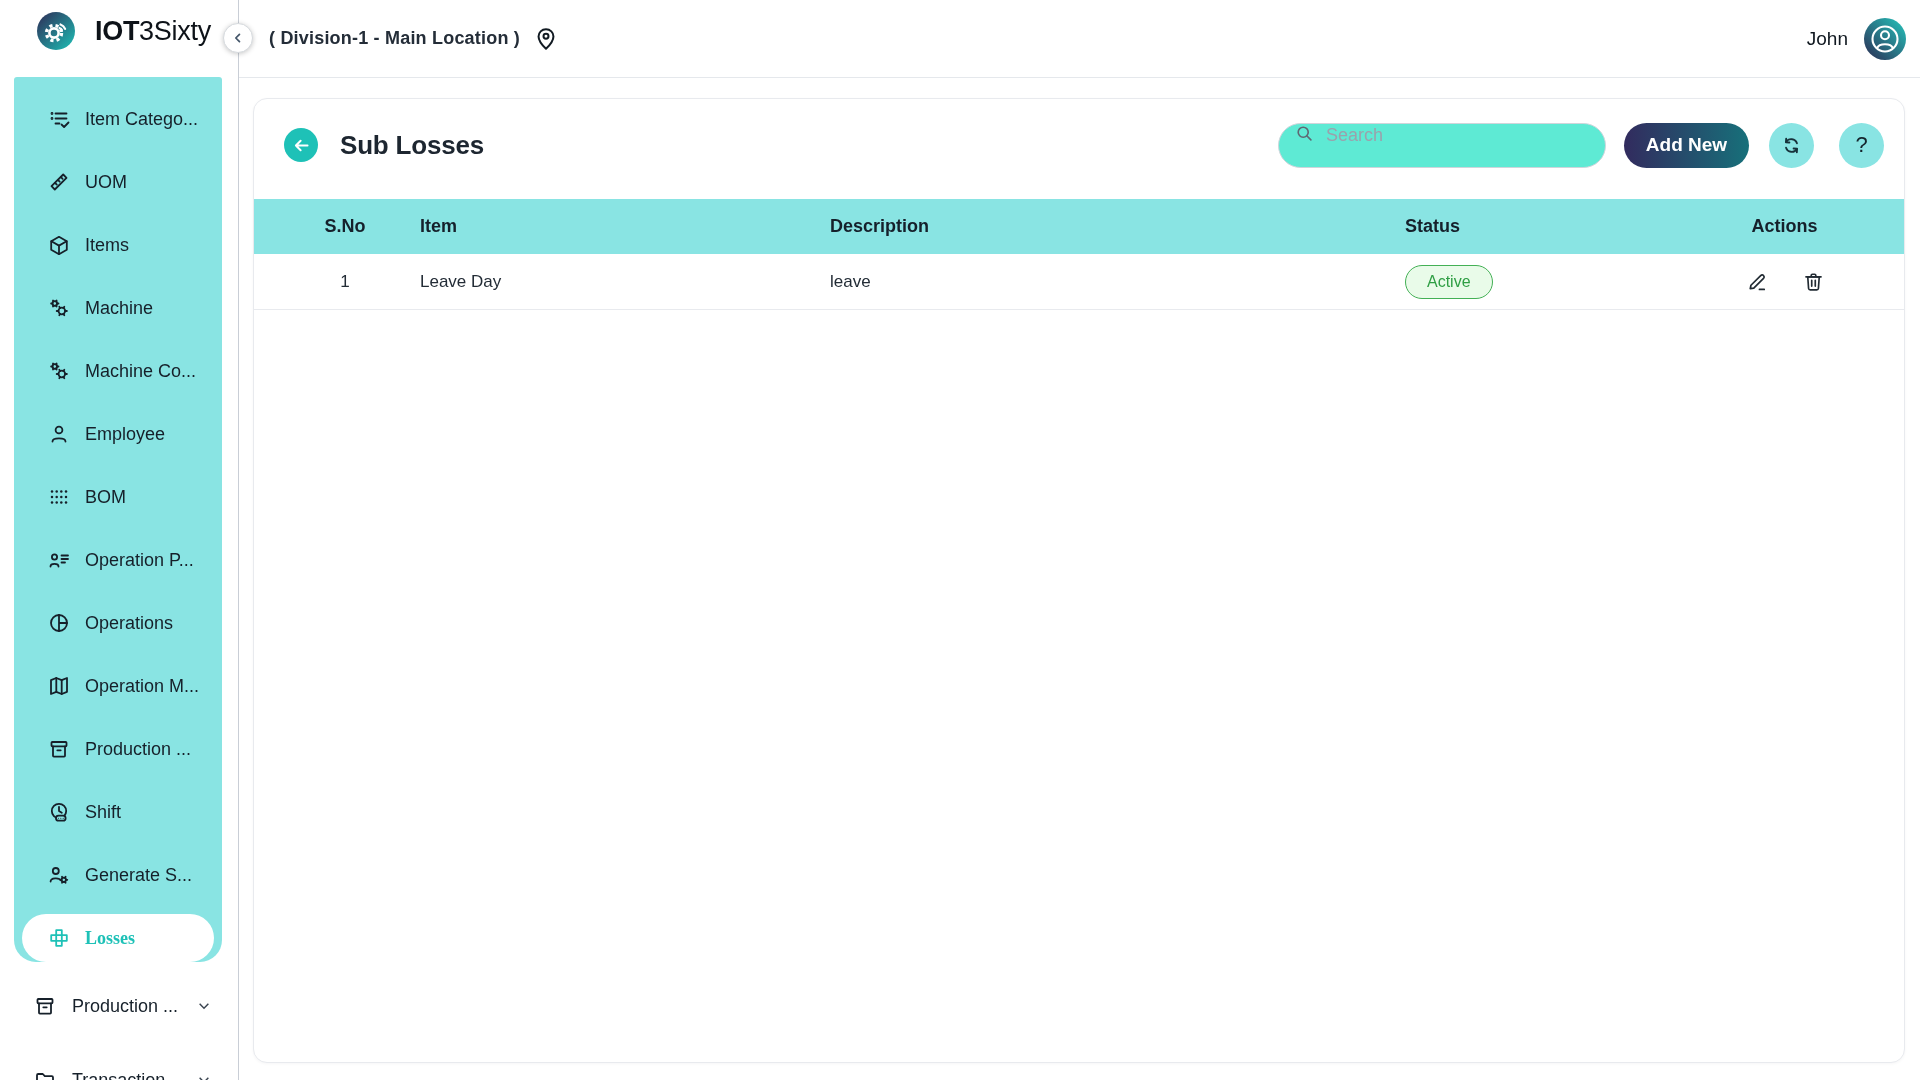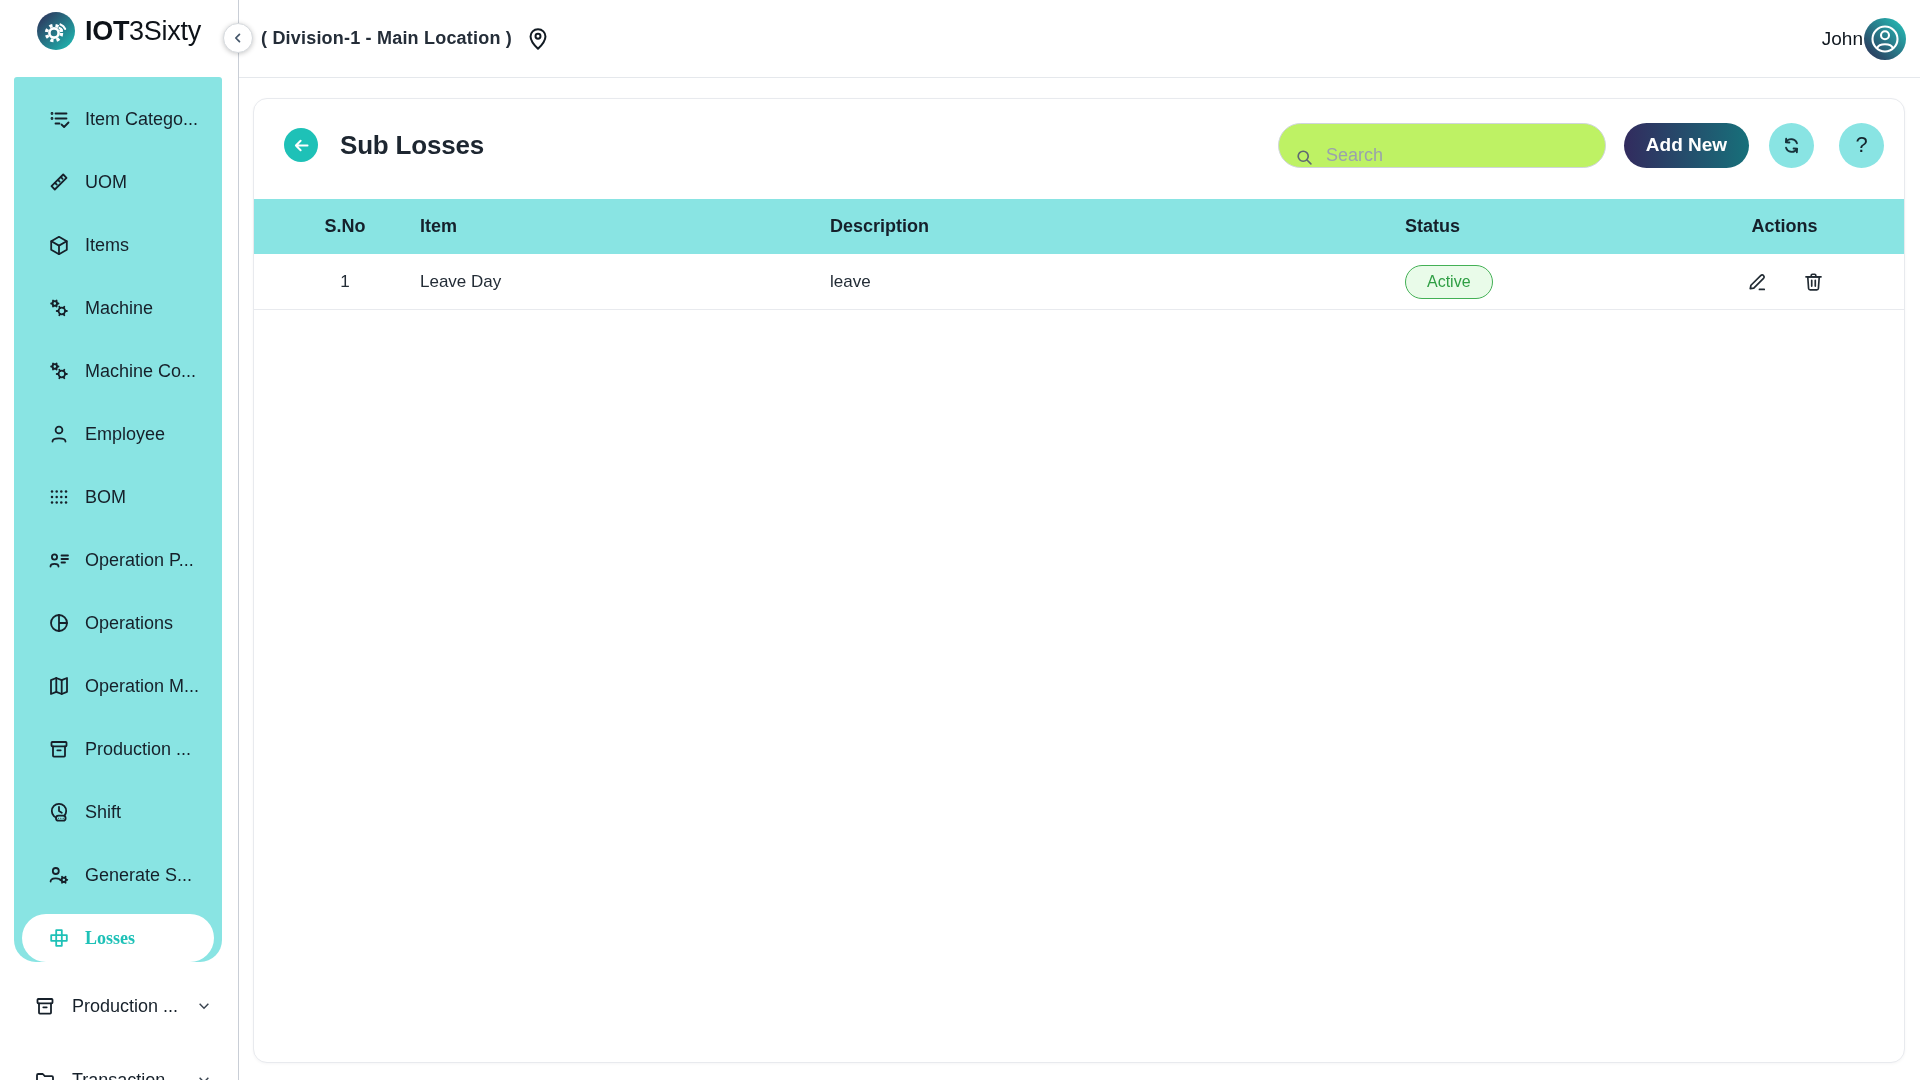--- a/index.html
+++ b/index.html
@@ -5,51 +5,51 @@
   html,body{margin:0;padding:0;}
   body{
     width:1920px;height:1080px;overflow:hidden;background:#fff;
     font-family:"Liberation Sans","DejaVu Sans",sans-serif;color:#1c2530;
     position:relative;
   }
   svg{display:block;}
 
   
   .sidebar{position:absolute;left:0;top:0;width:238px;height:1080px;background:#fff;border-right:1px solid #c9ced6;}
-  .brand{position:absolute;left:36px;top:11px;display:flex;align-items:center;gap:9px;}
+  .brand{position:absolute;left:36px;top:11px;display:flex;align-items:center;gap:19px;}
   .brand-text{font-size:27px;letter-spacing:-0.3px;white-space:nowrap;color:#0d1218;}
   .brand-text b{font-weight:800;}
   .brand-text span{font-weight:400;}
   .side-panel{position:absolute;left:14px;top:77px;width:208px;height:885px;background:#89E4E3;border-radius:3px 3px 22px 22px;box-sizing:border-box;padding-top:18px;overflow:hidden;}
   .nav-item{height:48px;margin:0 8px 15px 8px;display:flex;align-items:center;padding-left:26px;gap:15px;border-radius:24px;cursor:pointer;color:#16202a;}
   .nav-item .nav-label{font-size:18px;font-weight:500;white-space:nowrap;}
   .nav-item.active{background:#fff;color:#1EC1B7;font-family:Liberation Serif, serif;}
   .nav-item.active .nav-label{font-weight:600;}
   .nav-icon{width:22px;height:22px;flex:0 0 22px;}
   .bottom-nav{position:absolute;left:0;top:984px;width:238px;display:flex;flex-direction:column;gap:30px;}
   .bottom-item{height:44px;display:flex;align-items:center;gap:16px;padding:0 26px 0 34px;cursor:pointer;color:#16202a;}
   .bottom-item .nav-label{font-size:18px;font-weight:500;white-space:nowrap;}
   .bottom-item .chev{margin-left:auto;width:16px;height:16px;color:#3a4450;}
 
   
   .topbar{position:absolute;left:239px;top:0;width:1681px;height:78px;border-bottom:1px solid #e5e8ec;display:flex;align-items:center;box-sizing:border-box;background:#fff;}
   .collapse-btn{position:absolute;left:223px;top:23px;width:30px;height:30px;border-radius:50%;background:#fff;border:1px solid #d6dade;box-shadow:0 1px 5px rgba(0,0,0,.22);display:flex;align-items:center;justify-content:center;cursor:pointer;z-index:6;color:#44566a;padding:0;}
-  .location-wrap{margin-left:22px;display:flex;align-items:center;gap:13px;}
+  .location-wrap{margin-left:30px;display:flex;align-items:center;gap:13px;}
   .location-label{font-size:18px;font-weight:600;letter-spacing:.2px;color:#242d38;white-space:nowrap;}
   .pin{width:26px;height:26px;color:#111a22;}
-  .user-wrap{margin-left:auto;margin-right:13px;display:flex;align-items:center;justify-content:flex-end;}
+  .user-wrap{margin-left:auto;margin-right:13px;display:flex;align-items:center;gap:15px;justify-content:flex-end;}
   .user-name{font-size:19px;font-weight:500;color:#101820;}
   .avatar{width:44px;height:44px;border-radius:50%;cursor:pointer;}
 
   
   .card{position:absolute;left:253px;top:98px;width:1652px;height:965px;background:#fff;border:1px solid #e8eaee;border-radius:14px;box-sizing:border-box;box-shadow:0 1px 3px rgba(20,30,40,.04);overflow:hidden;}
   .card-head{height:92px;display:flex;align-items:center;padding:0 20px 8px 30px;}
   .back-btn{width:34px;height:34px;border-radius:50%;background:#1EC1B7;border:none;display:flex;align-items:center;justify-content:center;cursor:pointer;color:#fff;flex:0 0 34px;padding:0;}
   .page-title{margin-left:22px;font-size:26px;font-weight:700;color:#1d2630;letter-spacing:-0.2px;}
-  .search-box{margin-left:auto;width:328px;height:45px;border:1.4px solid #cfd5db;border-radius:23px;display:flex;align-items:flex-end;padding:0 16px;gap:10px;box-sizing:border-box;background:#bef264;}
+  .search-box{margin-left:auto;width:328px;height:45px;border:1.4px solid #cfd5db;border-radius:23px;display:flex;align-items:flex-start;padding:0 16px;gap:10px;box-sizing:border-box;background:#5eead4;}
   .search-box .sicon{width:19px;height:19px;color:#5f6873;flex:0 0 19px;}
   .search-box input{border:none;outline:none;font-size:18px;color:#333;width:100%;background:transparent;font-family:inherit;}
   .search-box input::placeholder{color:#9aa2ac;}
   .add-new-btn{margin-left:18px;width:125px;height:45px;border-radius:23px;border:none;cursor:pointer;color:#fff;font-size:19px;font-weight:700;font-family:inherit;background:linear-gradient(90deg,#322B5E 0%,#17707A 100%);flex:0 0 125px;}
   .icon-btn{width:45px;height:45px;border-radius:50%;background:#89E4E3;border:none;display:flex;align-items:center;justify-content:center;cursor:pointer;color:#17323b;flex:0 0 45px;padding:0;}
   .refresh-btn{margin-left:20px;}
   .help-btn{margin-left:25px;font-size:22px;font-weight:500;font-family:inherit;color:#14242c;}
 
   
   .t-head,.t-row{display:grid;grid-template-columns:150px 410px 575px 260px 1fr;align-items:center;height:55px;padding-left:16px;}

